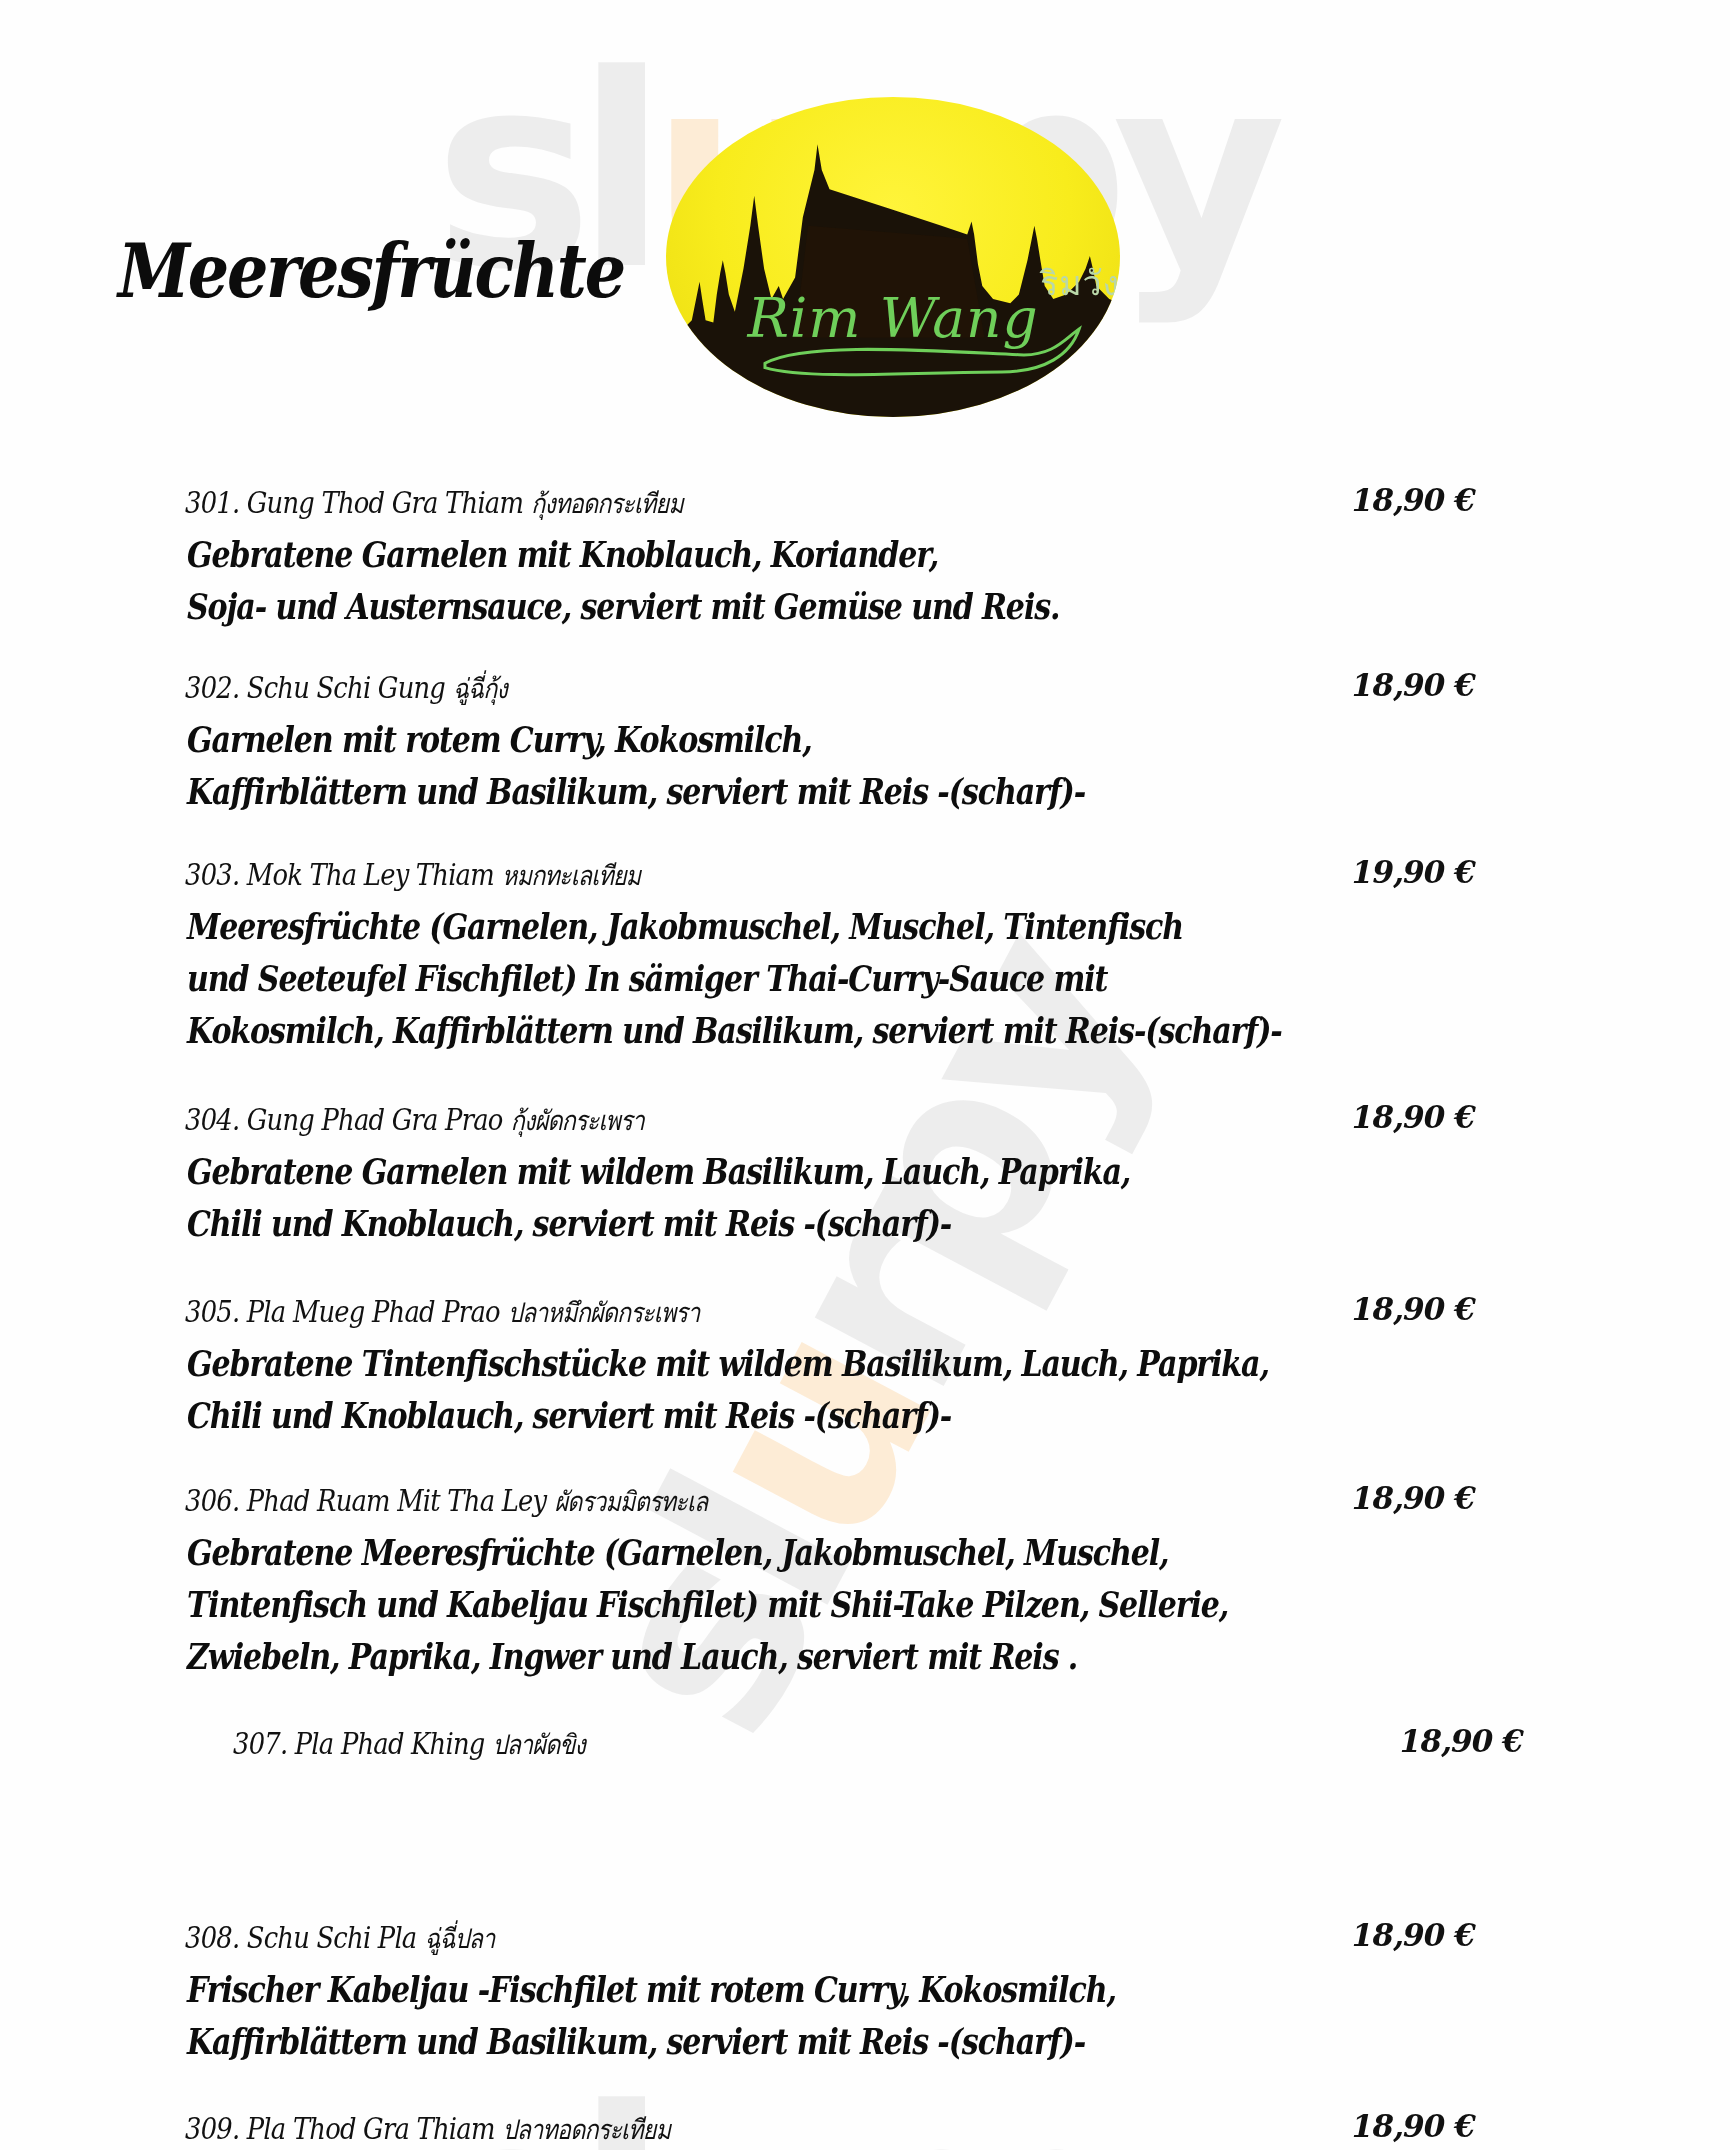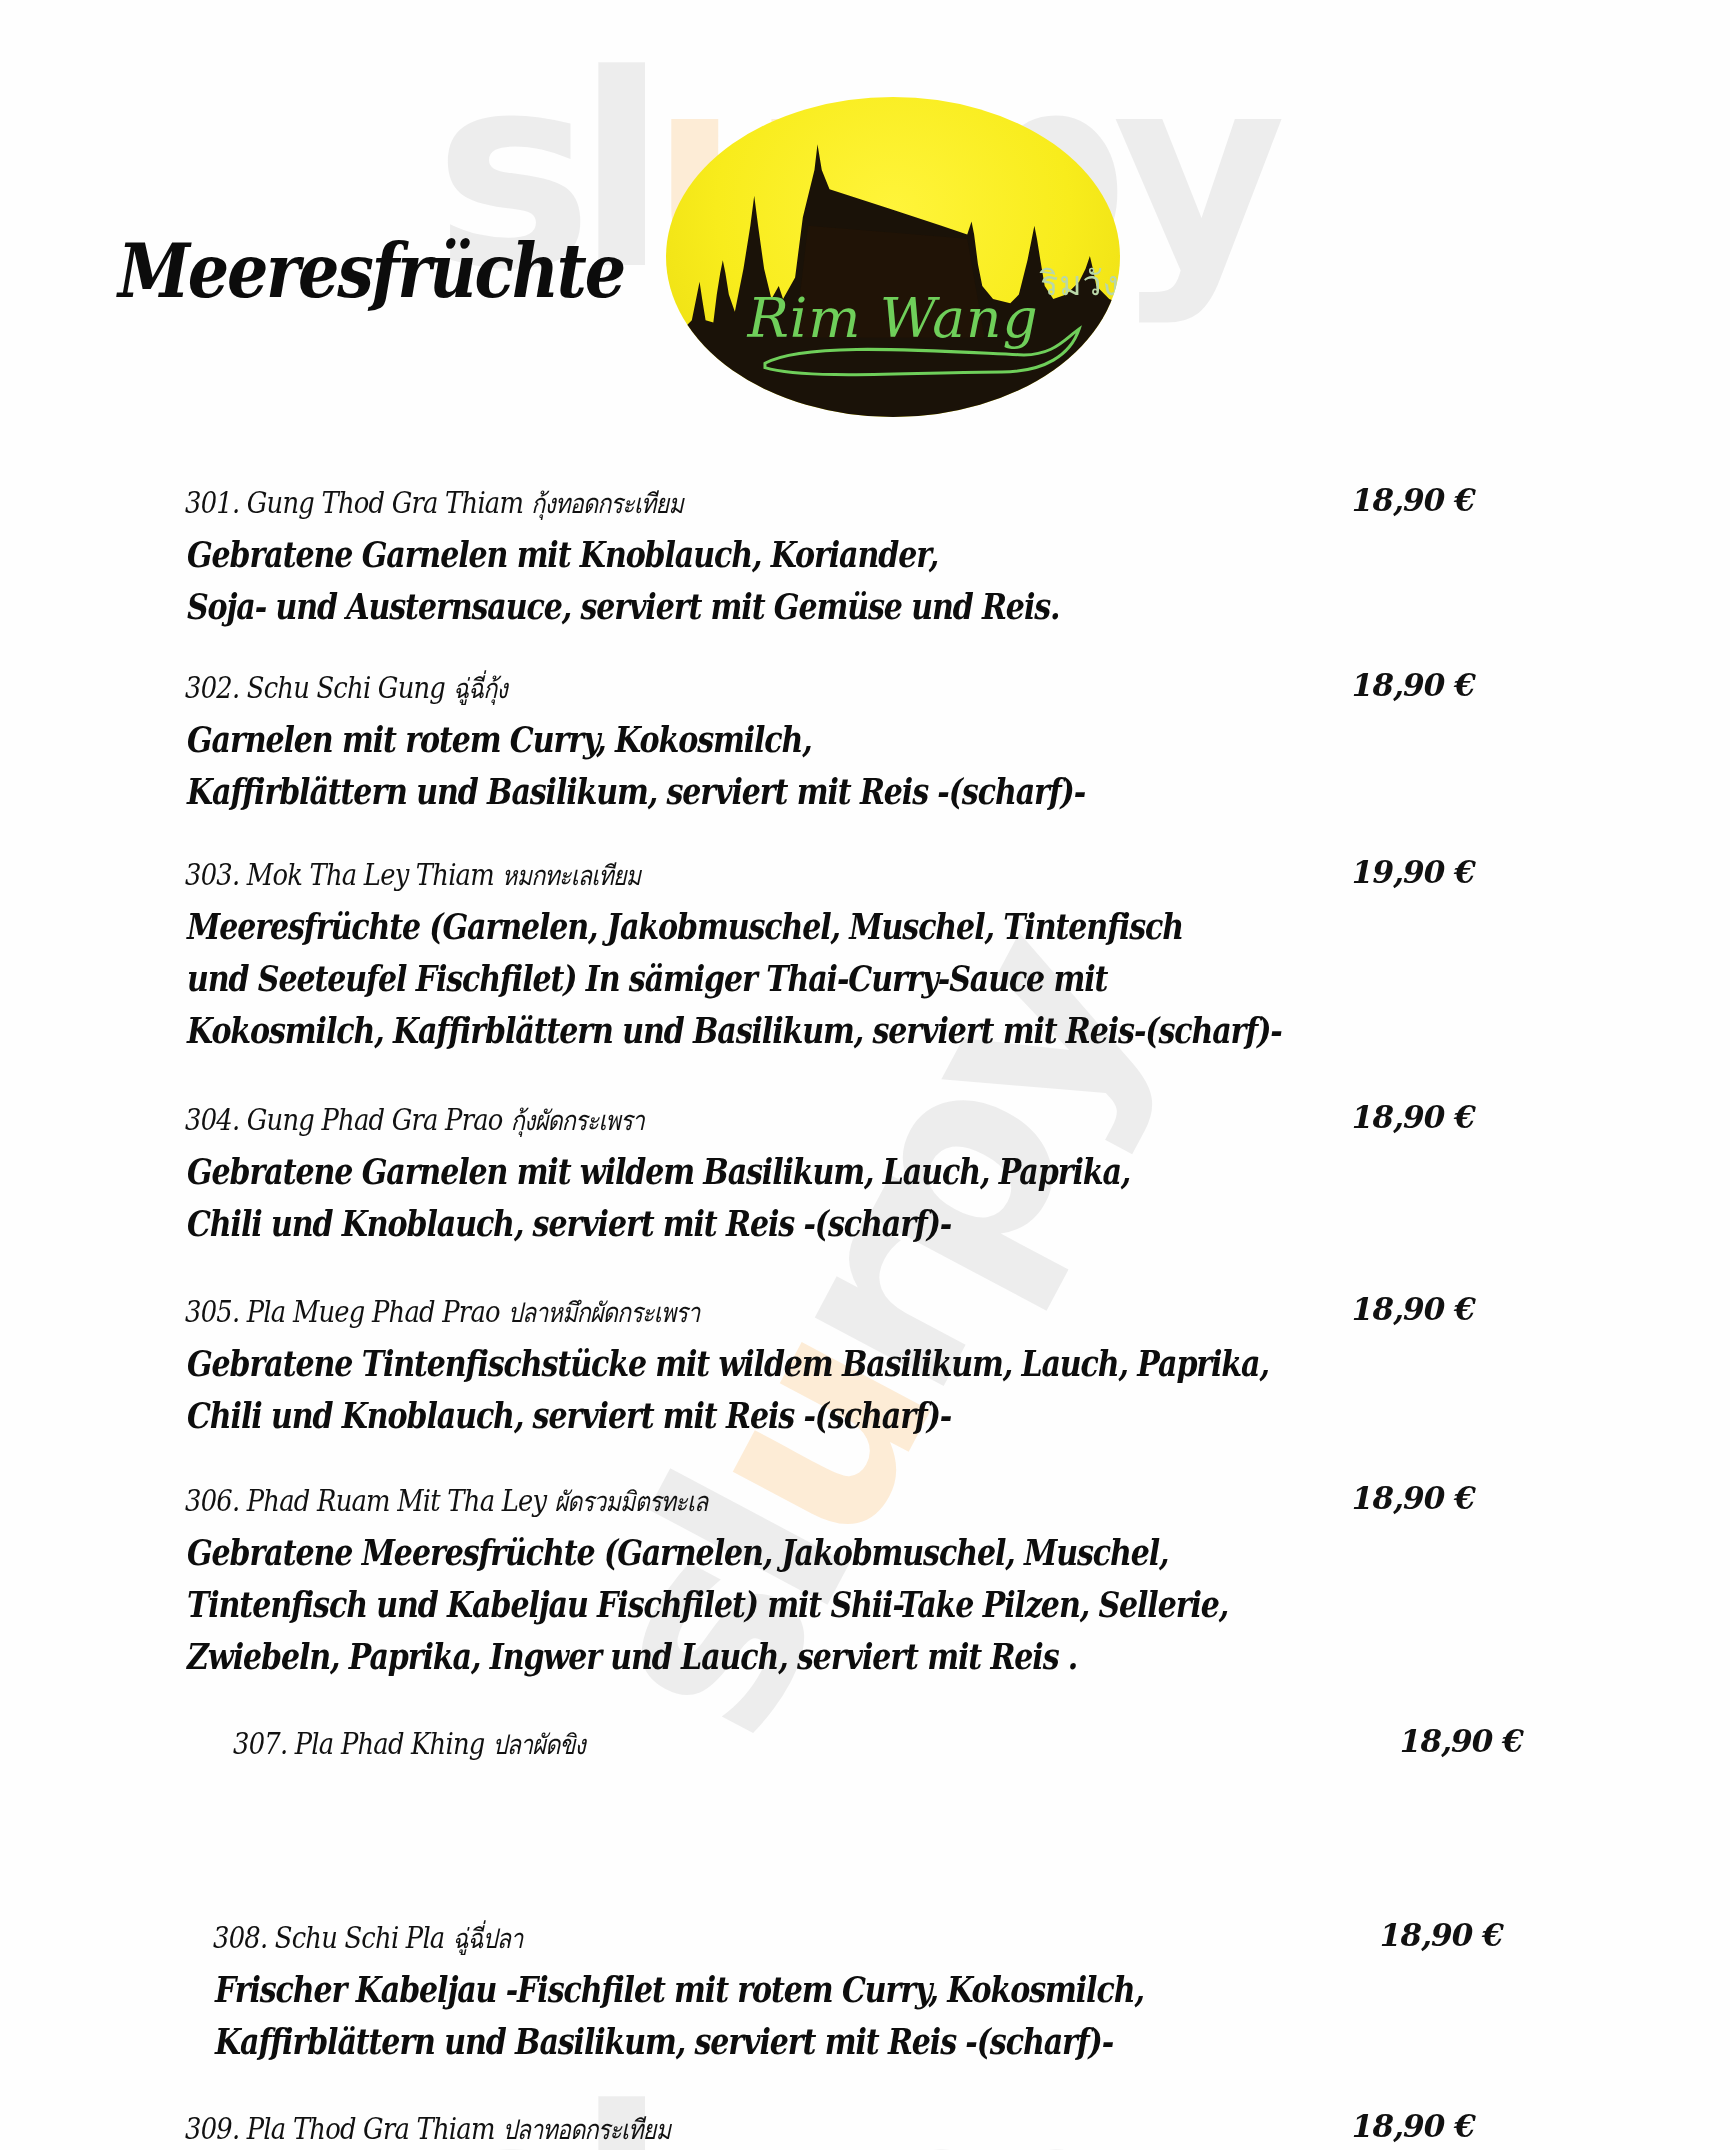--- a/index.html
+++ b/index.html
@@ -270,21 +270,21 @@
       </div>
     </div>
 
     <div class="item" style="top:1241px;margin-left:48px;">
       <div class="item-head">
         <div class="item-name"><span>307.</span> <span>Pla Phad Khing</span><span class="th">ปลาผัดขิง</span></div>
         <div class="item-price">18,90 €</div>
       </div>
     </div>
 
-    <div class="item" style="top:1435px;margin-left:28px;">
+    <div class="item" style="top:1435px;">
       <div class="item-head">
         <div class="item-name"><span>308.</span> <span>Schu Schi Pla</span><span class="th">ฉู่ฉี่ปลา</span></div>
         <div class="item-price">18,90 €</div>
       </div>
       <div class="item-desc">
         <div class="desc-line">Frischer Kabeljau -Fischfilet mit rotem Curry, Kokosmilch,</div>
         <div class="desc-line">Kaffirblättern und Basilikum, serviert mit Reis -(scharf)-</div>
       </div>
     </div>
 

